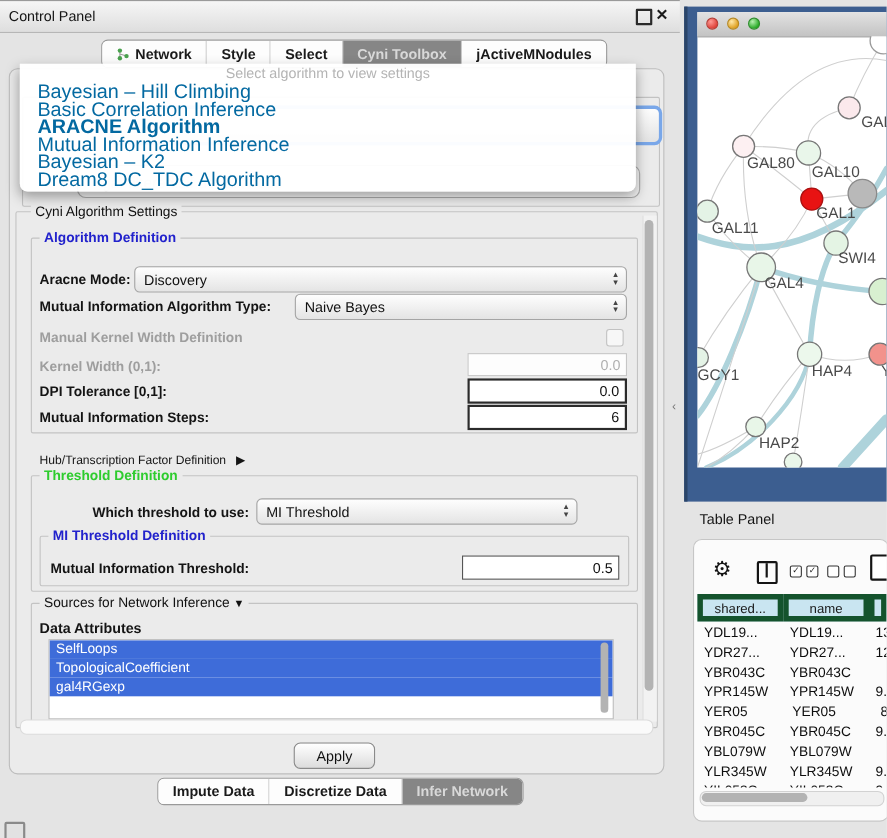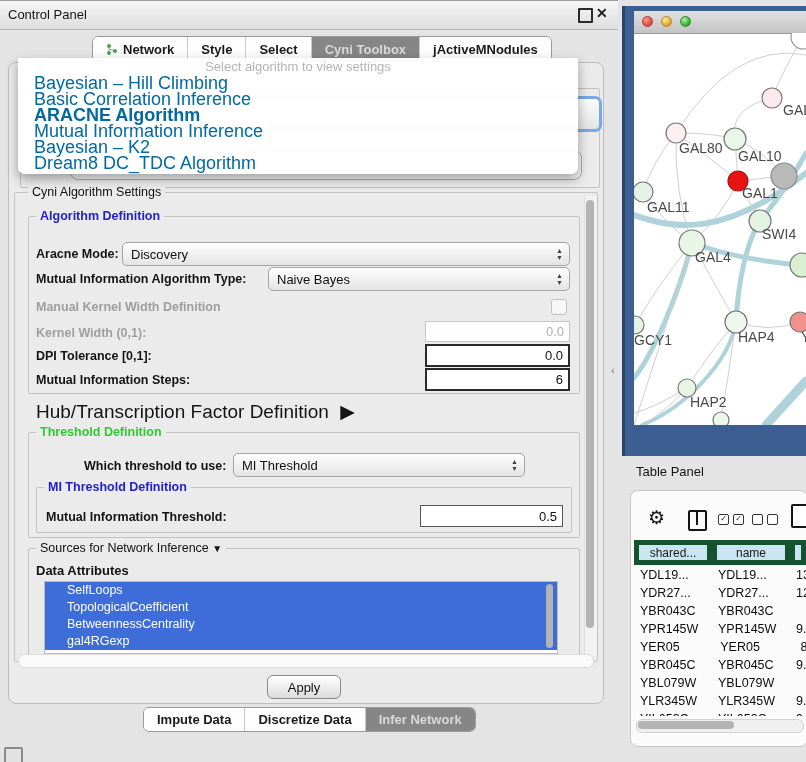--- a/index.html
+++ b/index.html
@@ -52,21 +52,21 @@
     padding:0 5px;box-sizing:border-box;display:flex;align-items:center;justify-content:flex-end;}
   .field.strong{border:2px solid #2b2b2b;}
   .field.dis{border:1px solid #c6c6c6;color:#b0b0b0;background:#fdfdfd;}
   #kernel-check{left:551px;top:299px;width:14px;height:14px;border:1px solid #c2c2c2;
     border-radius:3px;background:#f7f7f7;}
   
   .sb-track-v{background:#f2f2f2;border-left:1px solid #dcdcdc;}
   .sb-thumb{background:#b3b3b3;border-radius:4px;}
   
   #attr-list{left:44px;top:581px;width:512px;height:71px;background:#ffffff;border:1px solid #bbbbbb;overflow:hidden;}
-  .attr-item{height:17px;line-height:17px;background:#3e6cd9;color:#ffffff;font-size:12.5px;padding-left:22px;}
+  .attr-item{height:17px;line-height:17px;background:#3e6cd9;color:#ffffff;font-size:12.5px;padding-left:6px;}
   
   #apply-btn{left:267px;top:675px;width:72px;height:22px;border:1px solid #8a8a8a;border-radius:6px;
     background:linear-gradient(#ffffff,#dcdcdc);font-size:13px;display:flex;align-items:center;justify-content:center;}
   
   #bottom-tabs{left:143px;top:707px;height:23px;display:flex;background:#fdfdfd;
     border:1px solid #9a9a9a;border-radius:6px;overflow:hidden;}
   
   #desktop{left:622px;top:6px;width:184px;height:450px;background:#3c5e90;border-left:3px solid #2b4569;}
   #net-window{left:634px;top:11px;width:172px;height:414px;background:#ffffff;}
   #net-titlebar{left:634px;top:11px;width:172px;height:22px;
@@ -177,21 +177,21 @@
 
 <div class="abs lbl dis" style="left:36px;top:326px;">Kernel Width (0,1):</div>
 <div class="abs field dis" style="left:425px;top:321px;width:145px;height:21px;">0.0</div>
 
 <div class="abs lbl" style="left:36px;top:349px;">DPI Tolerance [0,1]:</div>
 <div class="abs field strong" style="left:425px;top:344px;width:145px;height:23px;">0.0</div>
 
 <div class="abs lbl" style="left:36px;top:373px;">Mutual Information Steps:</div>
 <div class="abs field strong" style="left:425px;top:368px;width:145px;height:23px;">6</div>
 
-<div class="abs lbl" style="left:36px;top:400px;font-weight:normal;font-size:19px;">
+<div class="abs lbl" style="left:36px;top:412px;font-weight:normal;font-size:11px;">
   <span>Hub/Transcription Factor Definition</span>
   <span style="margin-left:6px;">▶</span>
 </div>
 
 <div class="abs groupbox" style="left:28px;top:432px;width:550px;height:104px;"></div>
 <div class="abs gtitle green" style="left:36px;top:425px;">Threshold Definition</div>
 
 <div class="abs lbl" style="left:84px;top:459px;text-align:right;">Which threshold to use:</div>
 <div class="abs combo" style="left:233px;top:453px;width:292px;height:24px;">
   <span>MI Threshold</span>
@@ -208,21 +208,20 @@
 
 <div class="abs groupbox" style="left:28px;top:548px;width:550px;height:108px;"></div>
 <div class="abs gtitle" style="left:36px;top:541px;">
   <span>Sources for Network Inference</span>
   <span style="font-size:10px;">▼</span>
 </div>
 <div class="abs lbl" style="left:36px;top:563px;font-size:13px;">Data Attributes</div>
 <div class="abs" id="attr-list">
     <div class="attr-item">SelfLoops</div>
     <div class="attr-item">TopologicalCoefficient</div>
-    <div class="attr-item">BetweennessCentrality</div>
     <div class="attr-item">gal4RGexp</div>
   </div>
 <div class="abs sb-thumb" style="left:546px;top:584px;width:7px;height:64px;"></div>
 <div class="abs" style="left:18px;top:654px;width:574px;height:12px;background:#fafafa;border:1px solid #dcdcdc;border-radius:6px;"></div>
 
 <div class="abs" id="apply-btn">Apply</div>
 
 <div class="abs" id="bottom-tabs">
     <div class="tab">
       <span>Impute Data</span>

